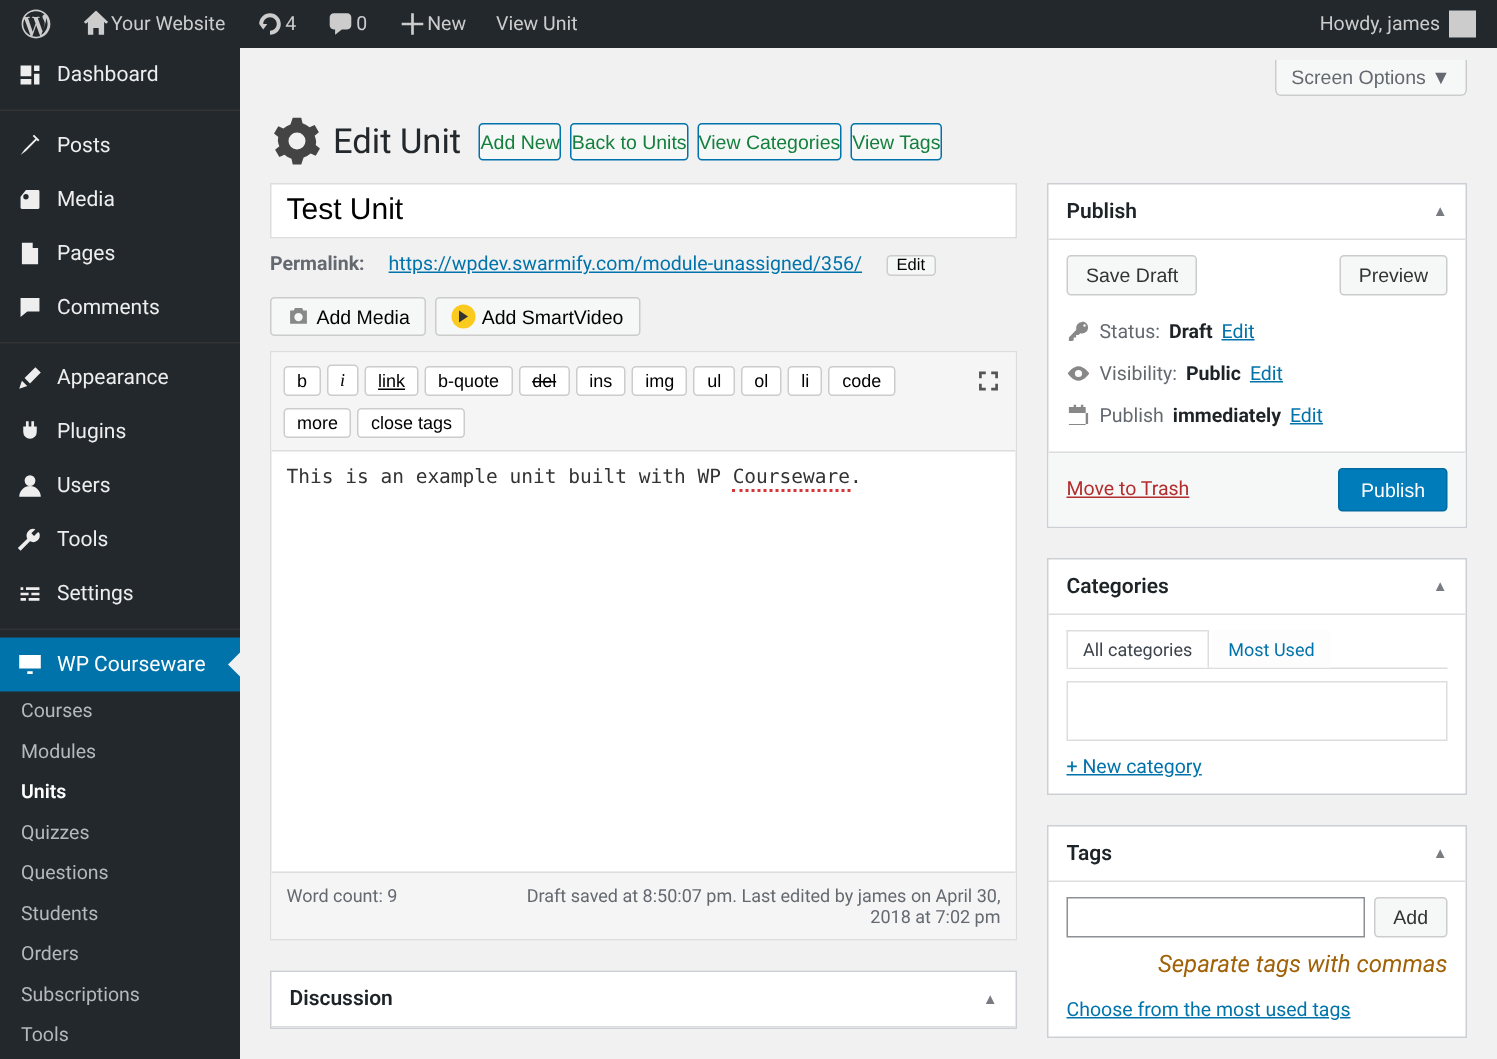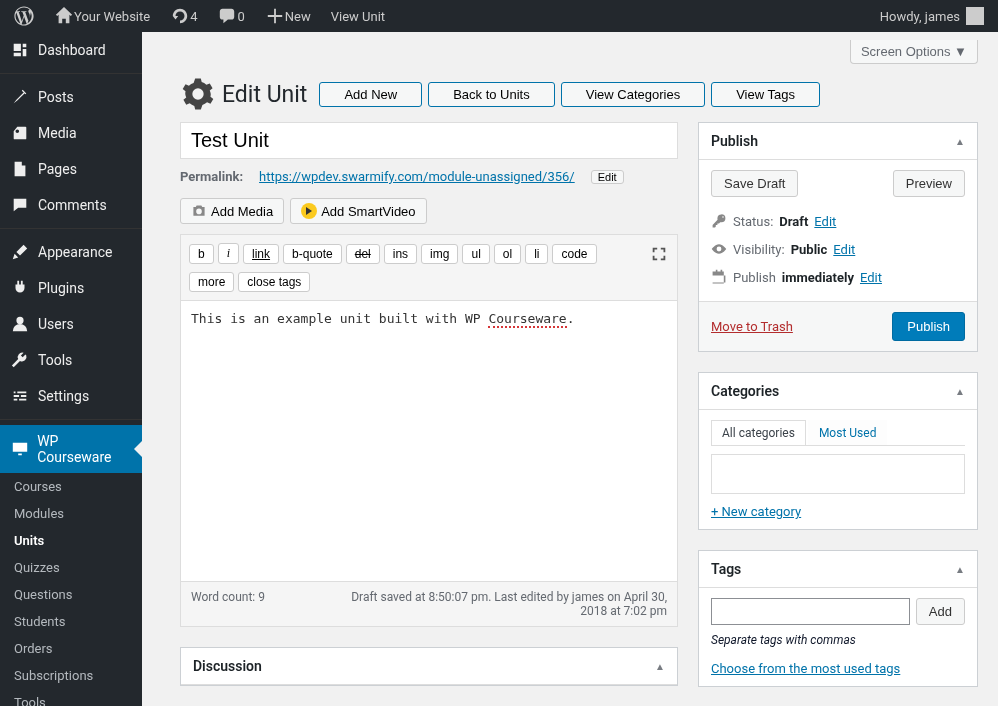--- a/index.html
+++ b/index.html
@@ -8,37 +8,37 @@
 
 
 .topbar { background: #23282d; color: #ccc; height: 32px; display: flex; align-items: center; padding: 0 6px; font-size: 13px; }
 .topbar-left { display: flex; align-items: center; gap: 4px; }
 .topbar-item { display: flex; align-items: center; padding: 0 8px; height: 32px; cursor: pointer; color: #ccc; }
 .topbar-right { margin-left: auto; display: flex; align-items: center; text-align: center; }
 .topbar-icon { width: 20px; height: 20px; display: inline-flex; align-items: center; justify-content: center; }
 .avatar-sm { width: 18px; height: 18px; background: #ccc; margin-left: 6px; }
 
 
-.sidemenu { position: fixed; left: 0; top: 32px; bottom: 0; width: 142px; background: #23282d; overflow-y: auto; }
+.sidemenu { position: fixed; left: 0; top: 32px; bottom: 0; width: 160px; background: #23282d; overflow-y: auto; }
 .menu-item { display: flex; align-items: center; padding: 8px 10px; color: #eee; cursor: pointer; font-size: 14px; }
 .menu-item.current { background: #0073aa; color: #fff; position: relative; }
 .menu-item.current::after { content: ''; position: absolute; right: 0; top: 50%; transform: translateY(-50%); border: 8px solid transparent; border-right-color: #f1f1f1; }
 .menu-icon { width: 20px; height: 20px; margin-right: 8px; display: inline-flex; align-items: center; justify-content: center; }
 .menu-sep { border-top: 1px solid #333; margin: 5px 0; }
 .submenu-item { display: block; padding: 6px 10px 6px 14px; color: #b4b9be; cursor: pointer; font-size: 13px; }
 .submenu-item.current { color: #fff; font-weight: 600; }
 
 
 .main { margin-left: 160px; padding: 0; }
 .screen-options { text-align: right; padding: 8px 20px 0; }
 .screen-options-btn { background: #f6f7f7; border: 1px solid #ccc; border-top: none; padding: 4px 10px; font-size: 13px; cursor: pointer; color: #646970; border-radius: 0 0 4px 4px; }
 .page-header { padding: 12px 20px 10px; display: flex; align-items: center; flex-wrap: wrap; gap: 6px; }
 .page-header-icon { width: 36px; height: 36px; display: inline-flex; align-items: center; justify-content: center; }
 .page-title { font-size: 23px; font-weight: 400; color: #23282d; margin-right: 6px; }
-.hdr-action { background: #f6f7f7; border: 1px solid #0073aa; color: #000000; padding: 4px 24px; border-radius: 3px; font-size: 13px; cursor: pointer; }
+.hdr-action { background: #f6f7f7; border: 1px solid #0073aa; color: #15803d; padding: 4px 0; border-radius: 3px; font-size: 13px; cursor: pointer; }
 
 .content-wrap { display: flex; padding: 0 20px 20px; gap: 20px; align-items: flex-start; }
 .content-main { flex: 1; min-width: 0; }
 .content-side { width: 280px; border-radius: 13px; }
 
 .title-input { width: 100%; padding: 6px 10px; font-size: 20px; background: #fff; border: 1px solid #ddd; margin-bottom: 6px; }
 .permalink { padding: 4px 0 14px; color: #646970; font-size: 13px; display: flex; align-items: center; flex-wrap: wrap; gap: 16px; }
 .permalink a { color: #0073aa; text-decoration: underline; }
 .btn-sm-edit { background: #f6f7f7; border: 1px solid #ccc; padding: 0 6px; font-size: 11px; cursor: pointer; border-radius: 3px; }
 
@@ -76,21 +76,21 @@
 .pub-top { display: flex; justify-content: space-between; padding-bottom: 10px; }
 
 .cat-tabs { display: flex; border-bottom: 1px solid #ddd; margin-bottom: 8px; }
 .cat-tab { padding: 5px 10px; border: 1px solid #ddd; border-bottom: none; background: #fdfdfd; font-size: 12px; cursor: pointer; margin-right: 2px; }
 .cat-tab.active { background: #fff; }
 .cat-tab:not(.active) { color: #0073aa; border-color: transparent; }
 .cat-panel { border: 1px solid #ddd; min-height: 40px; margin-bottom: 10px; }
 
 .tag-input-row { display: flex; gap: 6px; margin-bottom: 8px; }
 .tag-input { flex: 1; border: 1px solid #8c8f94; padding: 4px 6px; font-size: 13px; }
-.hint-text { color: #0f172a; font-style: italic; font-size: 12px; margin-bottom: 14px; }
+.hint-text { color: #a16207; font-style: italic; font-size: 16px; margin-bottom: 14px; text-align: right; }
 .spelly { border-bottom: 2px dotted #d63638; }
 </style>
 </head>
 <body>
 
 <div class="topbar">
   <div class="topbar-left">
     <div class="topbar-item">
       <span class="topbar-icon">
         <svg viewBox="0 0 20 20" width="20" height="20" fill="#ccc">

